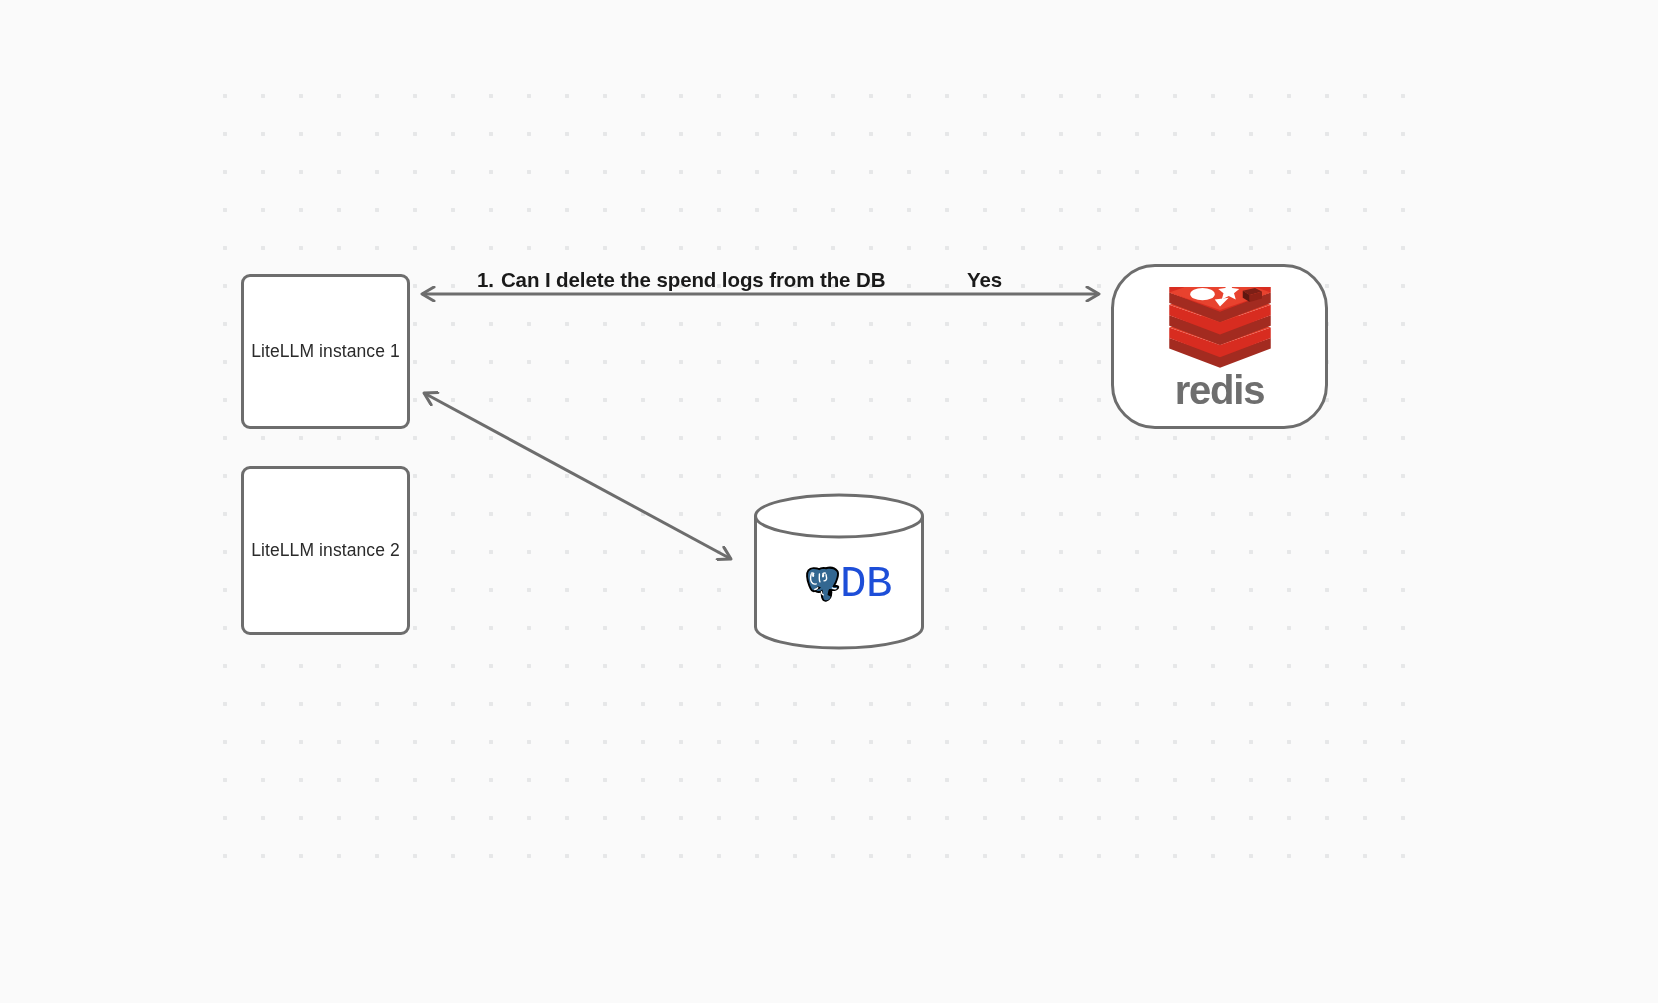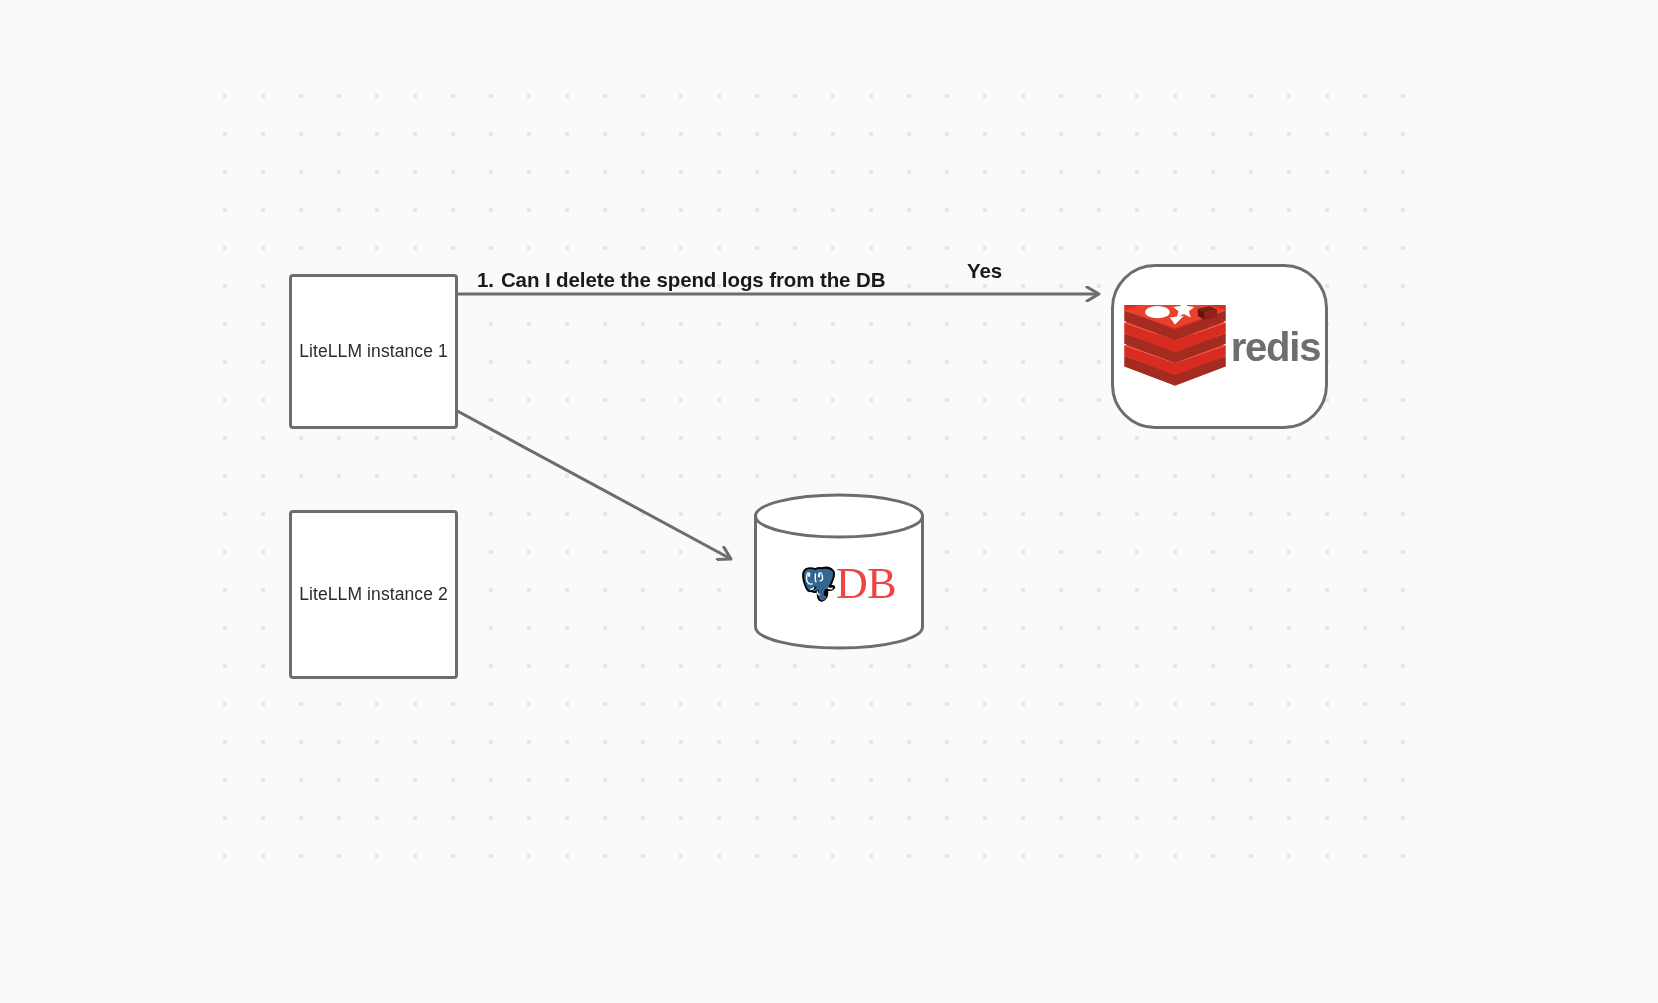--- a/index.html
+++ b/index.html
@@ -43,47 +43,46 @@
   .node {
     position: absolute;
     box-sizing: border-box;
     background: #ffffff;
     border: 3px solid #6d6d6d;
     display: flex;
     align-items: center;
     justify-content: center;
   }
   .litellm-box {
-    border-radius: 4px;
-    margin-left: 48px;
+    border-radius: 9px;
   }
   .litellm-label {
     font-size: 17.5px;
     color: #2b2b2b;
     font-family: "Liberation Sans", sans-serif;
     letter-spacing: 0.1px;
     white-space: nowrap;
   }
   #node-litellm-1 { left: 241px; top: 274px;  width: 169px; height: 155px; }
-  #node-litellm-2 { left: 241px; top: 510px;  width: 169px; height: 169px; }
+  #node-litellm-2 { left: 241px; top: 466px;  width: 169px; height: 169px; }
   #node-litellm-3 { left: 241px; top: 714px;  width: 169px; height: 169px; }
 
   
   #node-redis {
     left: 1111px;
     top: 264px;
     width: 217px;
     height: 165px;
     border-radius: 44px;
     flex-direction: column;
     gap: 2px;
   }
   .redis-logo-wrap {
     display: flex;
-    flex-direction: row;
+    flex-direction: column;
     align-items: center;
     justify-content: center;
     margin-top: 2px;
   }
   .redis-word {
     font-family: "Liberation Sans", sans-serif;
     font-size: 40px;
     font-weight: 700;
     color: #6e6e6e;
     letter-spacing: -1.2px;
@@ -106,40 +105,40 @@
     width: 172px;
     height: 157px;
     display: flex;
     align-items: center;
     justify-content: center;
     gap: 0px;
     padding-top: 24px;
     box-sizing: border-box;
   }
   .db-text {
-    font-family: Liberation Serif, serif;
+    font-family: Liberation Mono, monospace;
     font-size: 44px;
-    color: #ef4444;
+    color: #1d4ed8;
     letter-spacing: -0.5px;
     margin-left: -2px;
   }
 
   
   .edge-label {
     position: absolute;
     font-family: "Liberation Sans", sans-serif;
     font-weight: 700;
     color: #1a1a1a;
     white-space: nowrap;
     font-size: 20.5px;
     letter-spacing: -0.1px;
   }
   #label-step-1 { left: 477px; top: 268px; }
   #label-step-1 .step-num { margin-right: 7px; }
-  #label-yes     { left: 967px; top: 259px; }
+  #label-yes     { left: 967px; top: 268px; }
   #label-step-2  { left: 552px; top: 435px; }
   #label-step-2 .step-num { margin-right: 7px; }
 </style>
 </head>
 <body>
 
 <div id="canvas">
 
   <div id="dot-grid"></div>
 

